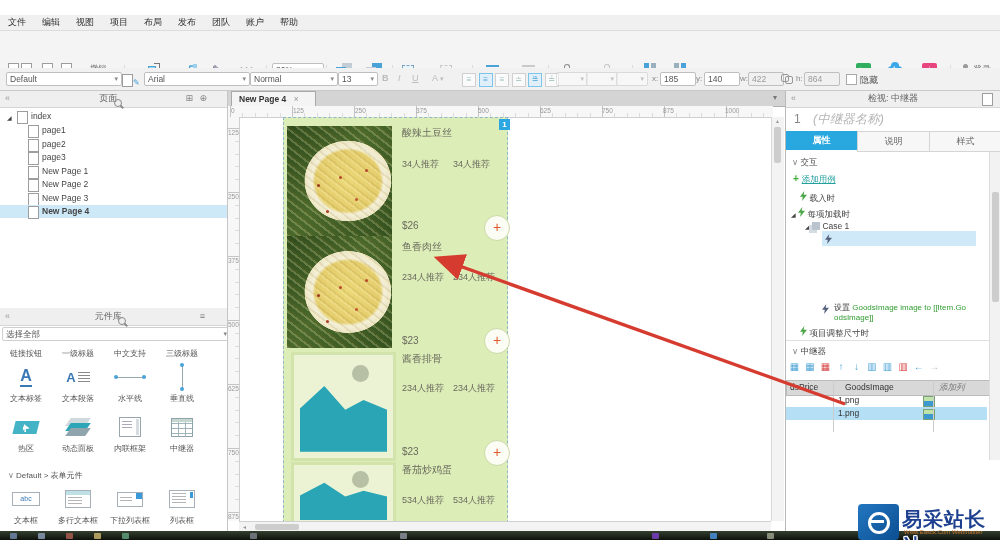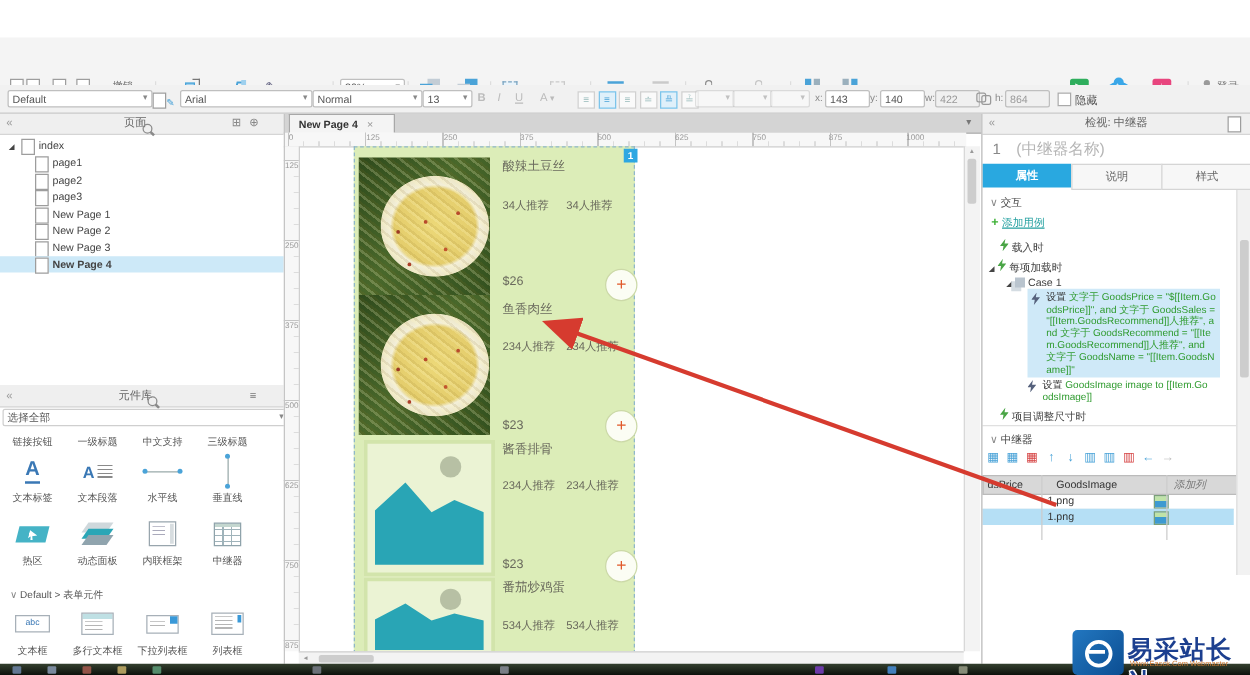--- a/index.html
+++ b/index.html
@@ -130,20 +130,23 @@
     text-shadow:-1px 0 #fff,1px 0 #fff,0 -1px #fff,0 1px #fff,-1px -1px #fff,1px 1px #fff,-1px 1px #fff,1px -1px #fff}
   .wmsub{position:absolute;left:904px;top:529px;font-size:6px;color:#c9762e;z-index:60}
   svg.arrow{position:absolute;left:0;top:0;z-index:50;pointer-events:none}
 </style>
 </head>
 <body>
 
 <div id="app">
 
 
+  <div class="menubar">
+    <span>文件</span><span>编辑</span><span>视图</span><span>项目</span><span>布局</span><span>发布</span><span>团队</span><span>账户</span><span>帮助</span>
+  </div>
 
   <div class="tb1">
     <div class="tool" style="left:4px;width:32px">
       <span class="pg"></span><span class="pg" style="margin-left:2px"></span>
       <span class="lbl">文件</span>
     </div>
     <div class="tool" style="left:40px;width:34px">
       <span class="pg"></span><span class="ic" style="font-size:9px;color:#777">✕</span><span class="pg"></span>
       <span class="lbl">剪贴板</span>
     </div>
@@ -266,21 +269,21 @@
         <span class="ar">▾</span>
       </div>
     <div class="selbox grayed" style="left:586px;top:4px;width:24px">
         <span class="ar">▾</span>
       </div>
     <div class="selbox grayed" style="left:616px;top:4px;width:24px">
         <span class="ar">▾</span>
       </div>
     
     <span class="t" style="left:652px;top:6px;color:#888;font-size:8px">x:</span>
-    <div class="selbox" style="left:660px;top:4px;width:28px">143</div>
+    <div class="selbox" style="left:660px;top:4px;width:28px">185</div>
     <span class="t" style="left:696px;top:6px;color:#888;font-size:8px">y:</span>
     <div class="selbox" style="left:704px;top:4px;width:28px">140</div>
     <span class="t" style="left:740px;top:6px;color:#888;font-size:8px">w:</span>
     <div class="selbox" style="left:748px;top:4px;width:28px;background:#f0f0f0;color:#9a9a9a">422</div>
     <span class="chain t" style="left:781px;top:6px"><i></i><i></i></span>
     <span class="t" style="left:796px;top:6px;color:#888;font-size:8px">h:</span>
     <div class="selbox" style="left:804px;top:4px;width:28px;background:#f0f0f0;color:#9a9a9a">864</div>
     <span class="t" style="left:846px;top:6px;width:9px;height:9px;border:1px solid #aaa;background:#fff"></span>
     <span class="t" style="left:860px;top:6px;color:#555">隐藏</span>
   </div>
@@ -515,38 +518,35 @@
   </div>
 
   <div class="insp-border"></div>
   <div>
     <div class="panelhdr" style="left:786px;top:90px;width:214px;height:17px">
       <span class="t" style="left:5px;color:#999">«</span>
       <span>检视: 中继器</span>
       <span class="pg t" style="right:7px;top:3px"></span>
     </div>
     <span class="t" style="left:794px;top:112px;font-size:12px;color:#888">1</span>
-    <span class="t" style="left:813px;top:111px;font-size:12.5px;color:#b5b5b5">(中继器名称)</span>
+    <span class="t" style="left:813px;top:111px;font-size:12.5px;font-style:italic;color:#b5b5b5">(中继器名称)</span>
 
     <div class="itab" style="left:786px;width:71px;background:#29a8e0;color:#fff;font-weight:bold">属性</div>
     <div class="itab" style="left:857px;width:71px;background:#f7f7f7;color:#666;border:1px solid #d5d5d5">说明</div>
     <div class="itab" style="left:929px;width:71px;background:#f7f7f7;color:#666;border:1px solid #d5d5d5">样式</div>
 
     <span class="evt" style="left:792px;top:157px"><span style="color:#888">∨ </span><span>交互</span></span>
     <span class="evt" style="left:793px;top:173px"><span style="color:#3cb034;font-weight:bold;font-size:10px">+ </span><span style="color:#23a0a0;text-decoration:underline">添加用例</span></span>
 
     <span class="evt" style="left:800px;top:191px"><span class="bolt"></span> <span>载入时</span></span>
     <span class="evt" style="left:791px;top:207px"><span style="font-size:6px;color:#444">◢</span> <span class="bolt"></span> <span>每项加载时</span></span>
     <span class="evt" style="left:805px;top:221px"><span style="font-size:6px;color:#444">◢</span> <span style="display:inline-block;width:8px;height:8px;background:#b9c4ce;box-shadow:-3px 3px 0 #d4dce2;vertical-align:-1px"></span> <span>Case 1</span></span>
 
     <div class="hl" style="padding:2px 3px">
       <span class="bolt dk" style="float:left;margin:1px 3px 0 0"></span>
-      <div class="acttxt" style="margin-left:12px">
-        <b>设置 </b><span>文字于 GoodsPrice = "$[[Item.GoodsPrice]]", and 文字于 GoodsSales = "[[Item.GoodsRecommend]]人推荐", and 文字于 GoodsRecommend = "[[Item.GoodsRecommend]]人推荐", and 文字于 GoodsName = "[[Item.GoodsName]]"</span>
-      </div>
     </div>
     <div class="t" style="left:822px;top:303px;width:148px">
       <span class="bolt dk" style="float:left;margin:1px 3px 0 0"></span>
       <div class="acttxt" style="margin-left:12px">
         <b>设置 </b><span>GoodsImage image to [[Item.GoodsImage]]</span>
       </div>
     </div>
     <span class="evt" style="left:800px;top:326px"><span class="bolt"></span> <span>项目调整尺寸时</span></span>
 
     <div class="t" style="left:786px;top:340px;width:203px;height:1px;background:#e0e0e0"></div>

